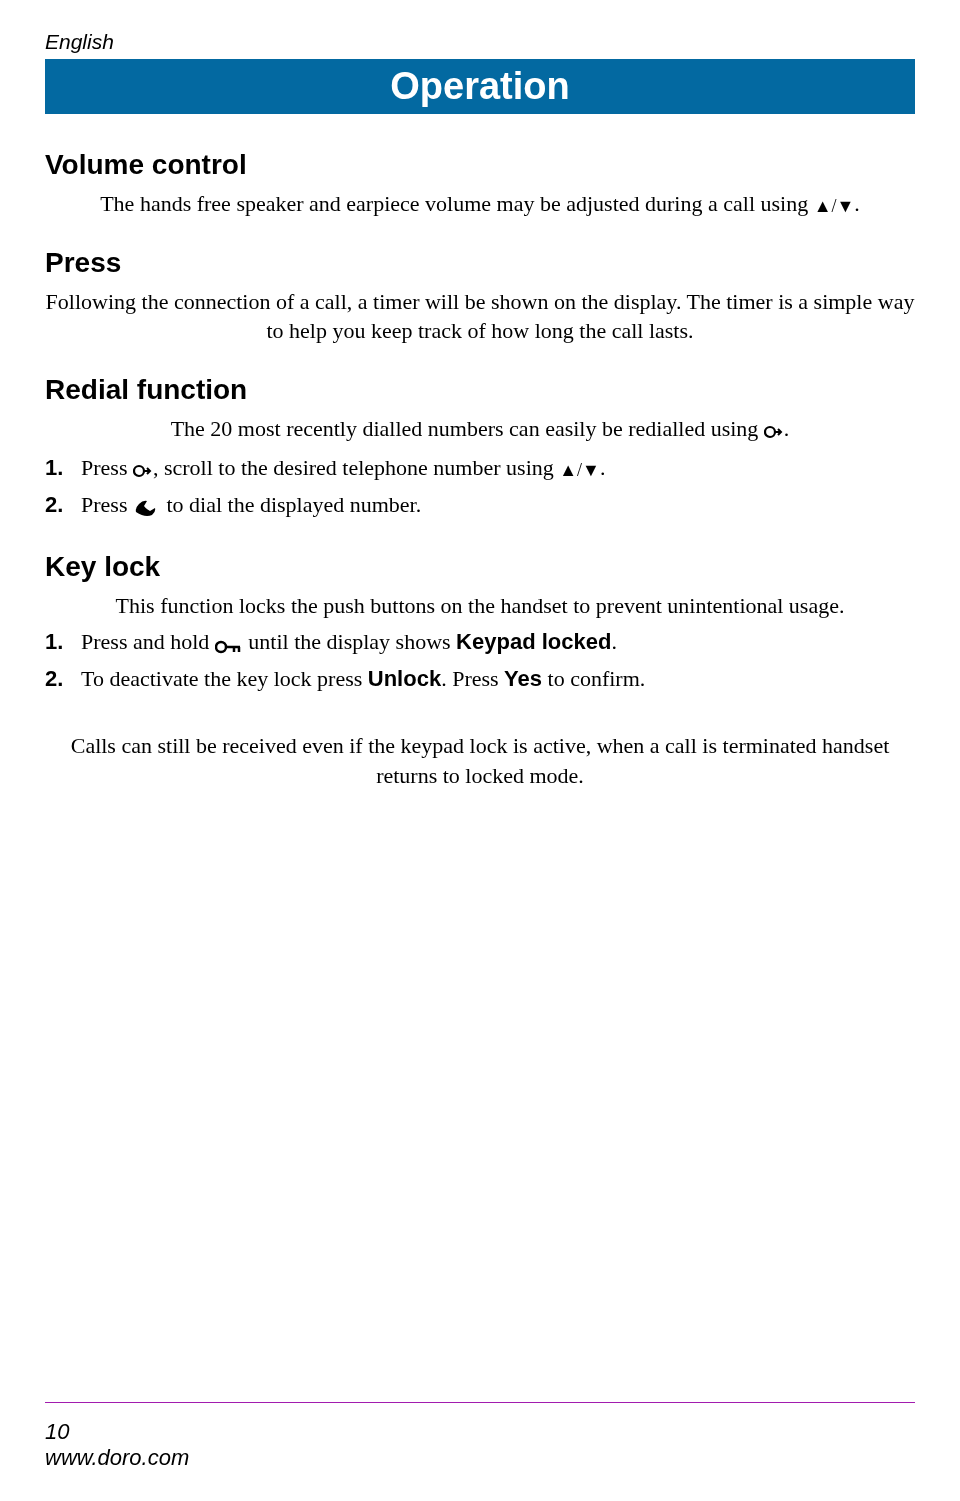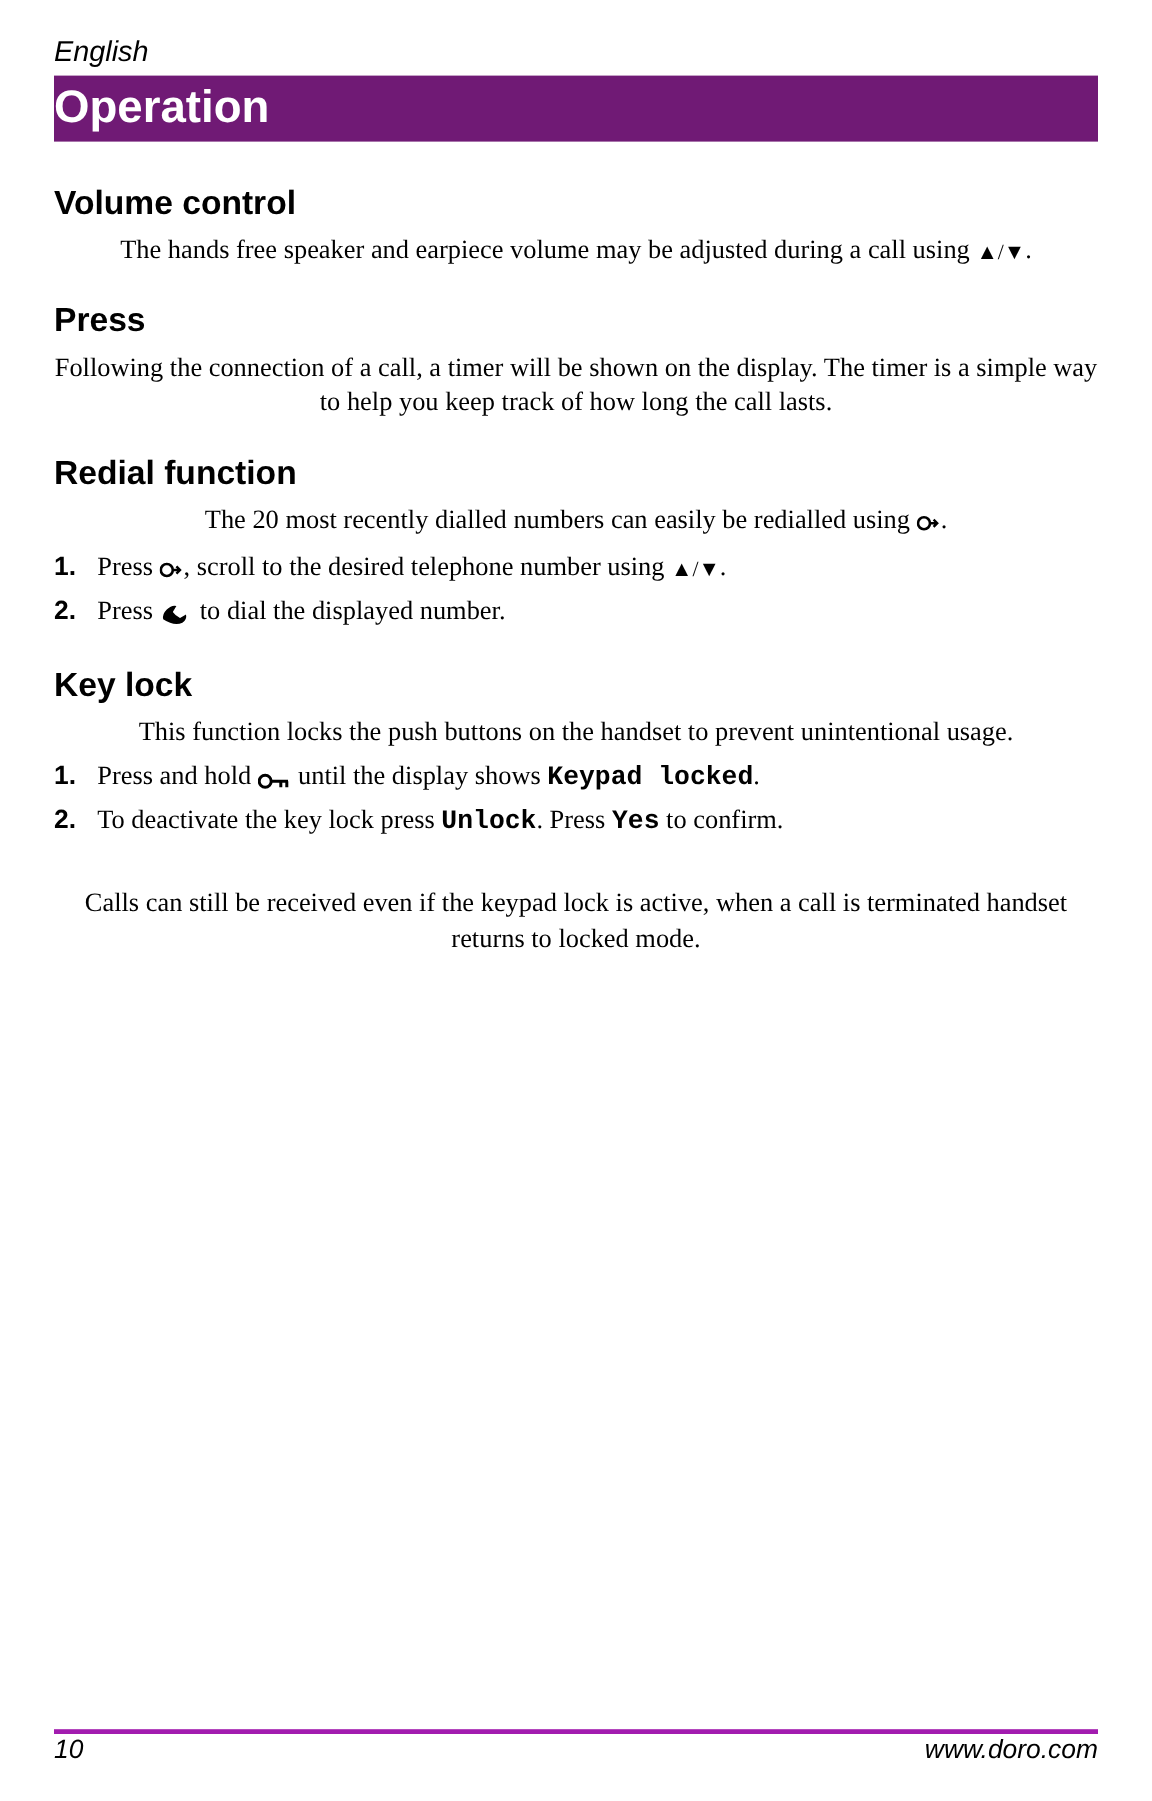--- a/index.html
+++ b/index.html
@@ -11,28 +11,28 @@
       width: 960px;
       height: 1501px;
       font-family: Georgia, 'Times New Roman', serif;
       background: #fff;
       color: #000;
       position: relative;
       padding: 30px 45px;
     }
     .header-lang {
       font-style: italic;
-      font-size: 24px;
+      font-size: 21px;
       margin-bottom: 5px;
       font-family: Arial, sans-serif;
     }
     .title-bar {
-      background: #701a75;
+      background: #0369a1;
       color: #fff;
-      text-align: left;
+      text-align: center;
       font-size: 38px;
       font-weight: bold;
       padding: 6px 0;
       font-family: Arial, sans-serif;
       margin-bottom: 35px;
     }
     .section-heading {
       font-family: Arial, sans-serif;
       font-weight: bold;
       font-size: 28px;
@@ -54,35 +54,36 @@
     .num {
       font-family: Arial, sans-serif;
       font-weight: bold;
       margin-right: 10px;
       min-width: 26px;
     }
     .item-content {
       flex: 1;
     }
     .bold-sans {
-      font-family: Liberation Mono, monospace;
+      font-family: Liberation Sans, sans-serif;
       font-weight: bold;
     }
     .footer {
       position: absolute;
       bottom: 30px;
       left: 45px;
       right: 45px;
-      border-top: 4px solid #a21caf;
-      padding-top: 0;
+      border-top: 1px solid #a21caf;
+      padding-top: 16px;
       display: flex;
       justify-content: space-between;
       font-style: italic;
       font-size: 22px;
       font-family: Arial, sans-serif;
+      flex-direction: column;
     }
     .icon {
       display: inline-block;
       vertical-align: middle;
     }
     .triangles {
       font-size: 18px;
     }
     .redial-icon svg {
       vertical-align: -2px;

